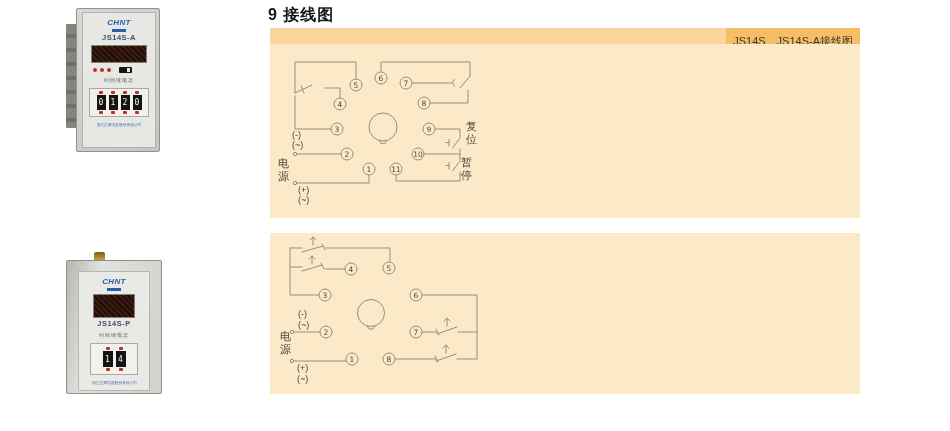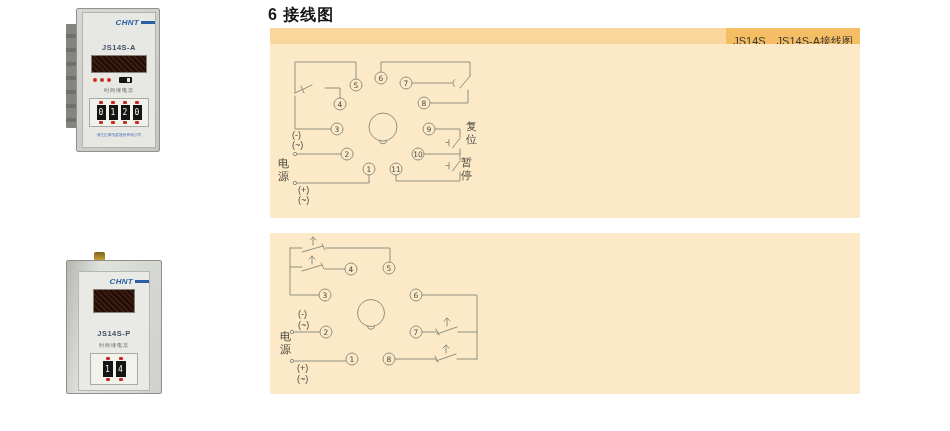--- a/index.html
+++ b/index.html
@@ -34,24 +34,24 @@
   .product{position:absolute;}
   .product1{left:66px;top:8px;width:92px;height:142px;}
   .product2{left:64px;top:252px;width:98px;height:142px;}
   .fins{position:absolute;left:0;top:16px;width:12px;height:104px;background:repeating-linear-gradient(#83857f 0 10px,#6e7069 10px 14px);border-radius:1px;}
   .pbody{position:absolute;left:10px;top:0;width:82px;height:142px;background:linear-gradient(135deg,#d6d8d3,#c4c6c1);border:1px solid #90928c;border-radius:2px;}
   .pface{position:absolute;left:5px;top:3px;right:3px;bottom:3px;background:#e7e8e3;border:1px solid #b2b4ae;overflow:hidden;}
   .knob{position:absolute;left:30px;top:0;width:11px;height:10px;background:linear-gradient(#7a5d1c,#d9b13f);border-radius:2px;}
   .pbody2{position:absolute;left:2px;top:8px;width:94px;height:132px;background:linear-gradient(100deg,#b5b7b1,#e0e2dd 30%,#cfd1cb);border:1px solid #8d8f89;border-radius:2px;}
   .pface2{position:absolute;left:11px;top:10px;width:70px;height:118px;background:#e9eae5;border:1px solid #b5b7b1;overflow:hidden;}
 
-  .brandrow{margin-top:5px;display:flex;justify-content:flex-end;align-items:center;gap:2px;}
+  .brandrow{margin-top:5px;display:flex;justify-content:space-between;align-items:center;gap:2px;flex-direction:column;}
   .brand{color:#2a5fa8;font-weight:bold;font-style:italic;font-size:8px;letter-spacing:.3px;}
   .brandbar{width:14px;height:3px;background:#2a5fa8;}
-  .model{font-size:7.5px;font-weight:bold;color:#44506b;text-align:center;margin-top:16px;letter-spacing:.5px;}
+  .model{font-size:7.5px;font-weight:bold;color:#44506b;text-align:center;margin-top:1px;letter-spacing:.5px;}
   .display{width:54px;height:16px;margin:3px auto 0;border:1px solid #857f78;
     background:#200e06;background-image:repeating-linear-gradient(45deg,#3a1d10 0 2px,#200e06 2px 4px);}
   .display2{width:40px;height:22px;margin:3px auto 0;border:1px solid #857f78;
     background:#200e06;background-image:repeating-linear-gradient(45deg,#3a1d10 0 2px,#200e06 2px 4px);}
   .ledrow{display:flex;align-items:center;margin:4px 0 0 10px;gap:3px;}
   .led{width:4px;height:4px;border-radius:50%;background:#c52b24;}
   .slideswitch{width:13px;height:6px;background:#151515;border-radius:1px;margin-left:5px;position:relative;}
   .slideswitch::after{content:"";position:absolute;right:2px;top:1px;width:3px;height:4px;background:#e8e4d8;}
   .tinylabel{font-size:6px;color:#6a675f;text-align:center;margin-top:3px;letter-spacing:1px;transform:scale(.85);}
   .wheels{margin:3px auto 0;background:#f2f2ec;border:1px solid #a9aba3;display:flex;justify-content:center;gap:3px;padding:2px;}
@@ -61,21 +61,21 @@
   .wbtn{width:4px;height:3px;background:#c52b24;border-radius:1px;}
   .wwin{width:9px;height:15px;background:#141414;color:#f5f5f0;font-size:8px;display:flex;align-items:center;justify-content:center;font-family:"DejaVu Sans Mono",monospace;}
   .wheels2 .wwin{width:10px;height:16px;}
   .pfooter{font-size:6px;color:#3f69b0;text-align:center;margin-top:4px;white-space:nowrap;transform:scale(.62);transform-origin:50% 50%;}
 </style>
 </head>
 <body>
 
 <div class="stage">
 
-  <div class="page-title">6 接线图</div>
+  <div class="page-title">9 接线图</div>
 
   <div class="product product1">
     <div class="fins"></div>
     <div class="pbody">
       <div class="pface">
         <div class="brandrow">
           <span class="brand">CHNT</span>
           <span class="brandbar"></span>
         </div>
         <div class="model">JS14S-A</div>

